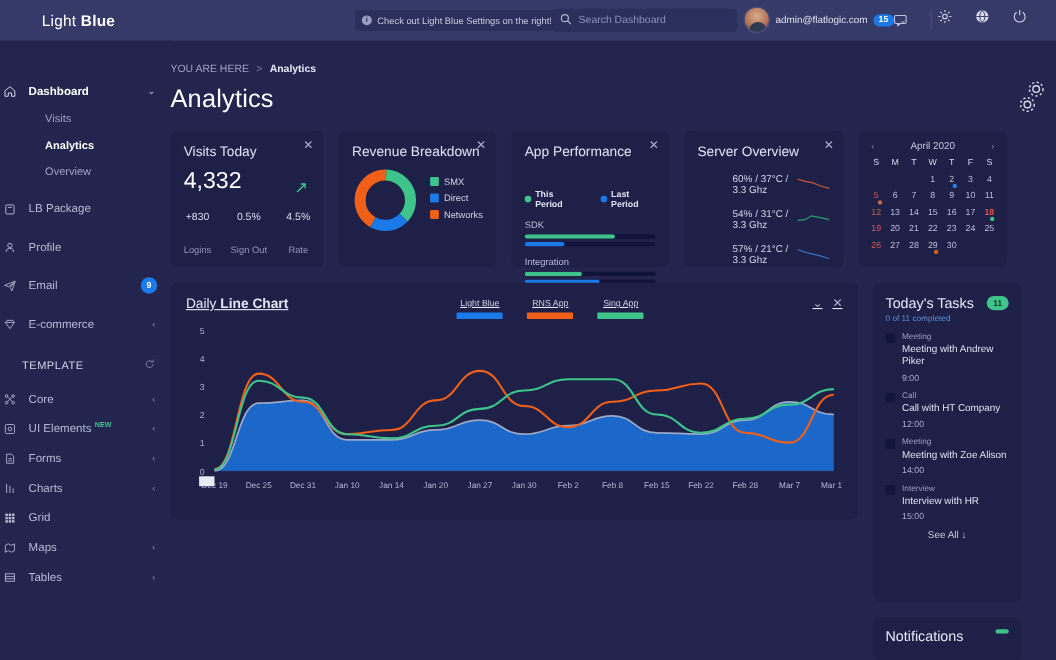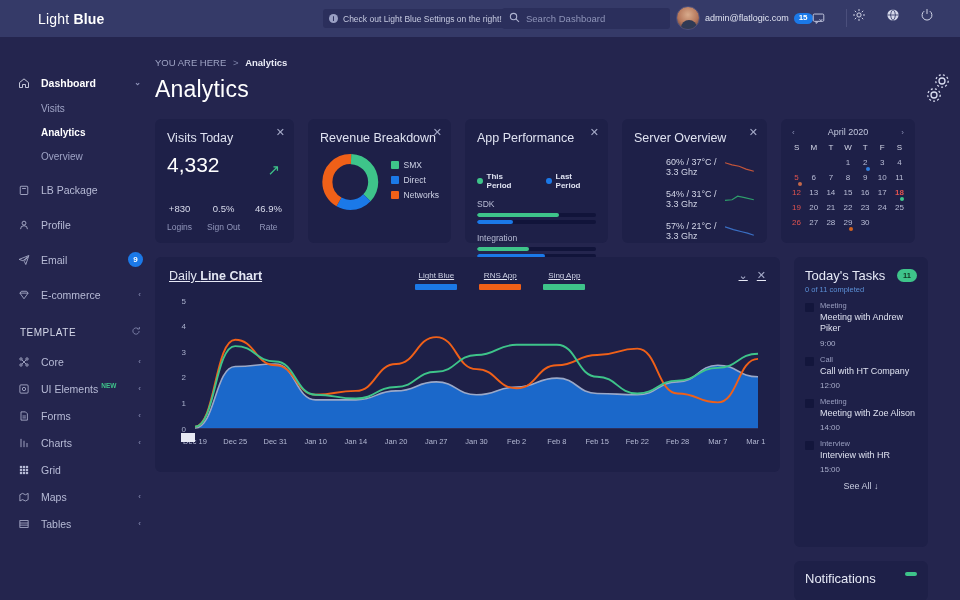--- a/index.html
+++ b/index.html
@@ -60,21 +60,21 @@
   .chev { font-size: 8px; color: #b9bed8; }
 
   .topicons { position: absolute; left: 804px; top: 8px; display: flex; align-items: center; gap: 0; }
   .topicons .ic { width: 28px; height: 21px; display: flex; align-items: center; justify-content: center; cursor: pointer; }
   .divider-v { width: 1px; height: 18px; background: #4b4f7c; margin: 0 8px; }
   .rights { position: absolute; left: 852px; top: 8px; display: flex; align-items: center; gap: 20px; }
 
   
   .sidebar { position: absolute; left: 0; top: 37px; width: 155px; height: 563px; background: #24254e; padding-top: 32px; }
   .nav-item {
-    display: flex; align-items: center; height: 27px; padding-left: 17px; gap: 11px;
+    display: flex; align-items: center; height: 27px; padding-left: 2px; gap: 11px;
     color: #b7bbd6; font-size: 10.5px; cursor: pointer; position: relative;
   }
   .nav-item.active { color: #ffffff; font-weight: 700; }
   .nav-item .ico { width: 13px; display: flex; align-items: center; justify-content: center; flex: none; }
   .nav-item .lbl { flex: 1; }
   .nav-item .tail { font-size: 8px; color: #9095bb; margin-right: 14px; }
   .sub-item {
     padding-left: 41px; height: 24px; display: flex; align-items: center;
     color: #9fa4c6; font-size: 10px; cursor: pointer;
   }
@@ -106,21 +106,21 @@
   }
 
   
   .row1 { display: flex; gap: 14px; }
   .w-visits { width: 139px; height: 124px; padding: 12px 12px 10px; }
   .vnum { font-size: 21px; color: #fff; margin-top: 8px; font-weight: 300; }
   .arrow-up { position: absolute; right: 14px; top: 42px; color: #3ec48a; font-size: 15px; }
   .vstats { display: flex; justify-content: space-between; position: absolute; bottom: 11px; left: 12px; right: 12px; }
   .vstats div { text-align: center; }
   .vstats .v { font-size: 9.5px; color: #dadced; }
-  .vstats .k { font-size: 8.5px; color: #9196ba; margin-top: 8px; }
+  .vstats .k { font-size: 8.5px; color: #9196ba; margin-top: 19px; }
 
   .w-rev { width: 143px; height: 124px; padding: 12px; }
   .donut-wrap { display: flex; align-items: center; margin-top: 4px; }
   .legend-col { margin-left: 10px; }
   .legend-row { display: flex; align-items: center; gap: 5px; margin-bottom: 5px; font-size: 8.5px; color: #cfd3e6; }
   .sq { width: 8px; height: 8px; border-radius: 1px; flex: none; }
 
   .w-app { width: 143px; height: 124px; padding: 12px; }
   .lg-row { display: flex; gap: 19px; margin-top: 27px; align-items: flex-end; }
   .lg { display: flex; align-items: center; gap: 4px; font-size: 8px; font-weight: 700; color: #dfe2f1; }
@@ -446,21 +446,21 @@
         <div class="vstats">
           <div>
             <div class="v">+830</div>
             <div class="k">Logins</div>
           </div>
           <div>
             <div class="v">0.5%</div>
             <div class="k">Sign Out</div>
           </div>
           <div>
-            <div class="v">46.9%</div>
+            <div class="v">4.5%</div>
             <div class="k">Rate</div>
           </div>
         </div>
       </div>
 
       <div class="card w-rev">
         <div class="ttl">Revenue Breakdown</div>
         <div class="x">✕</div>
         <div class="donut-wrap">
           <svg width="66" height="66" viewBox="0 0 42 42">

